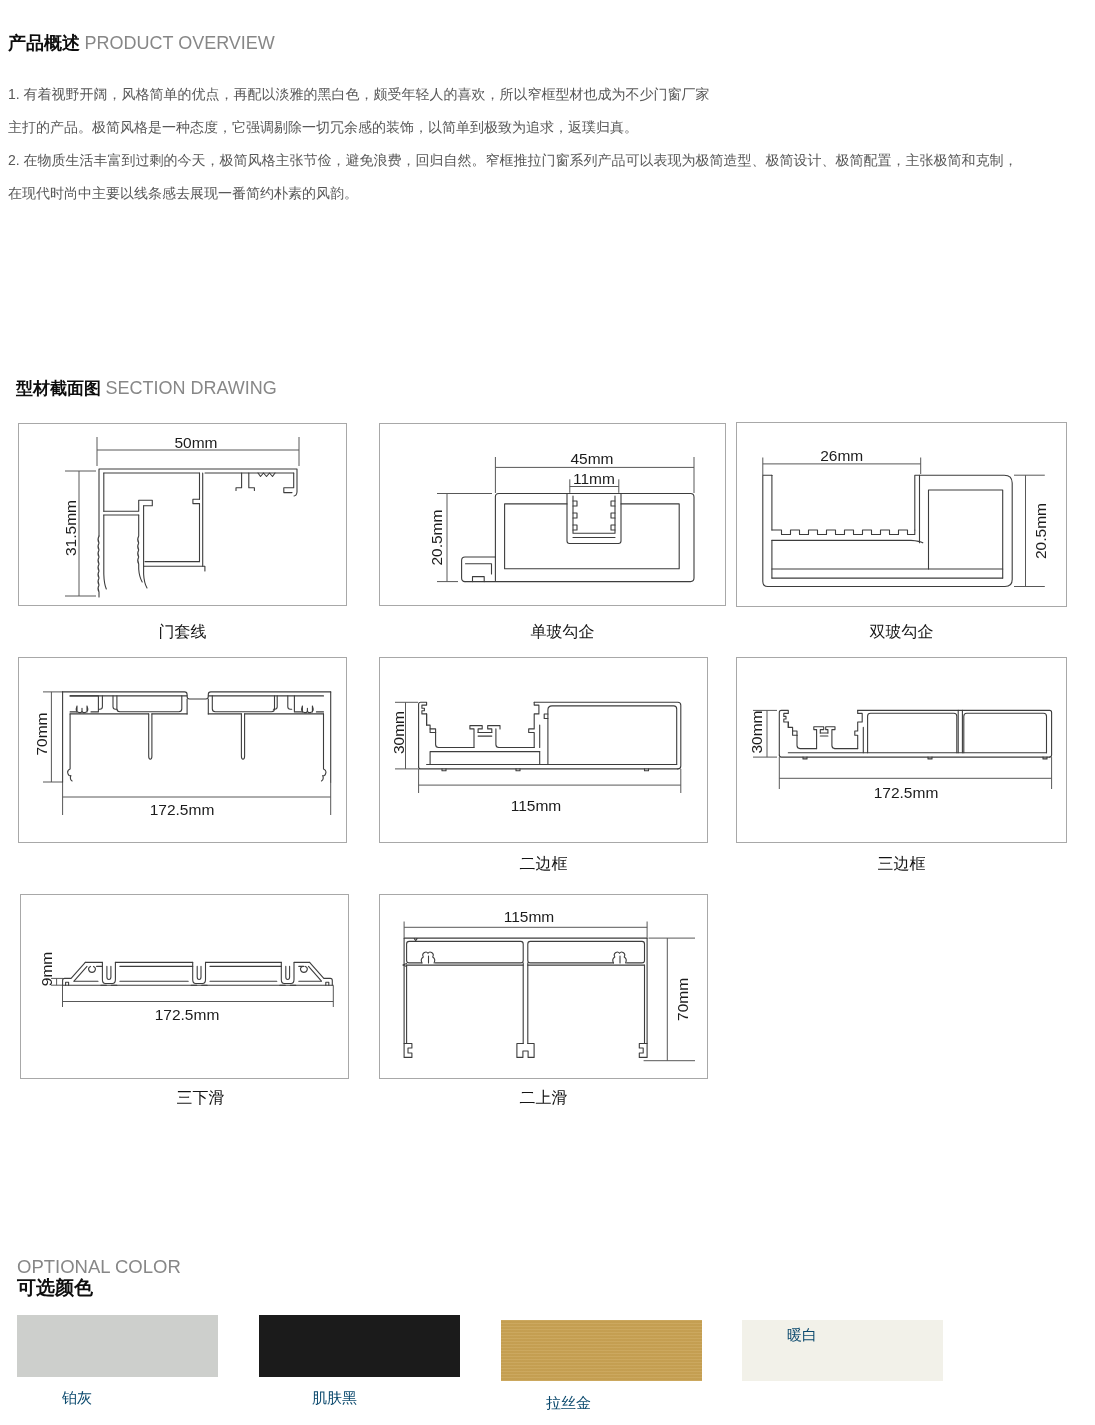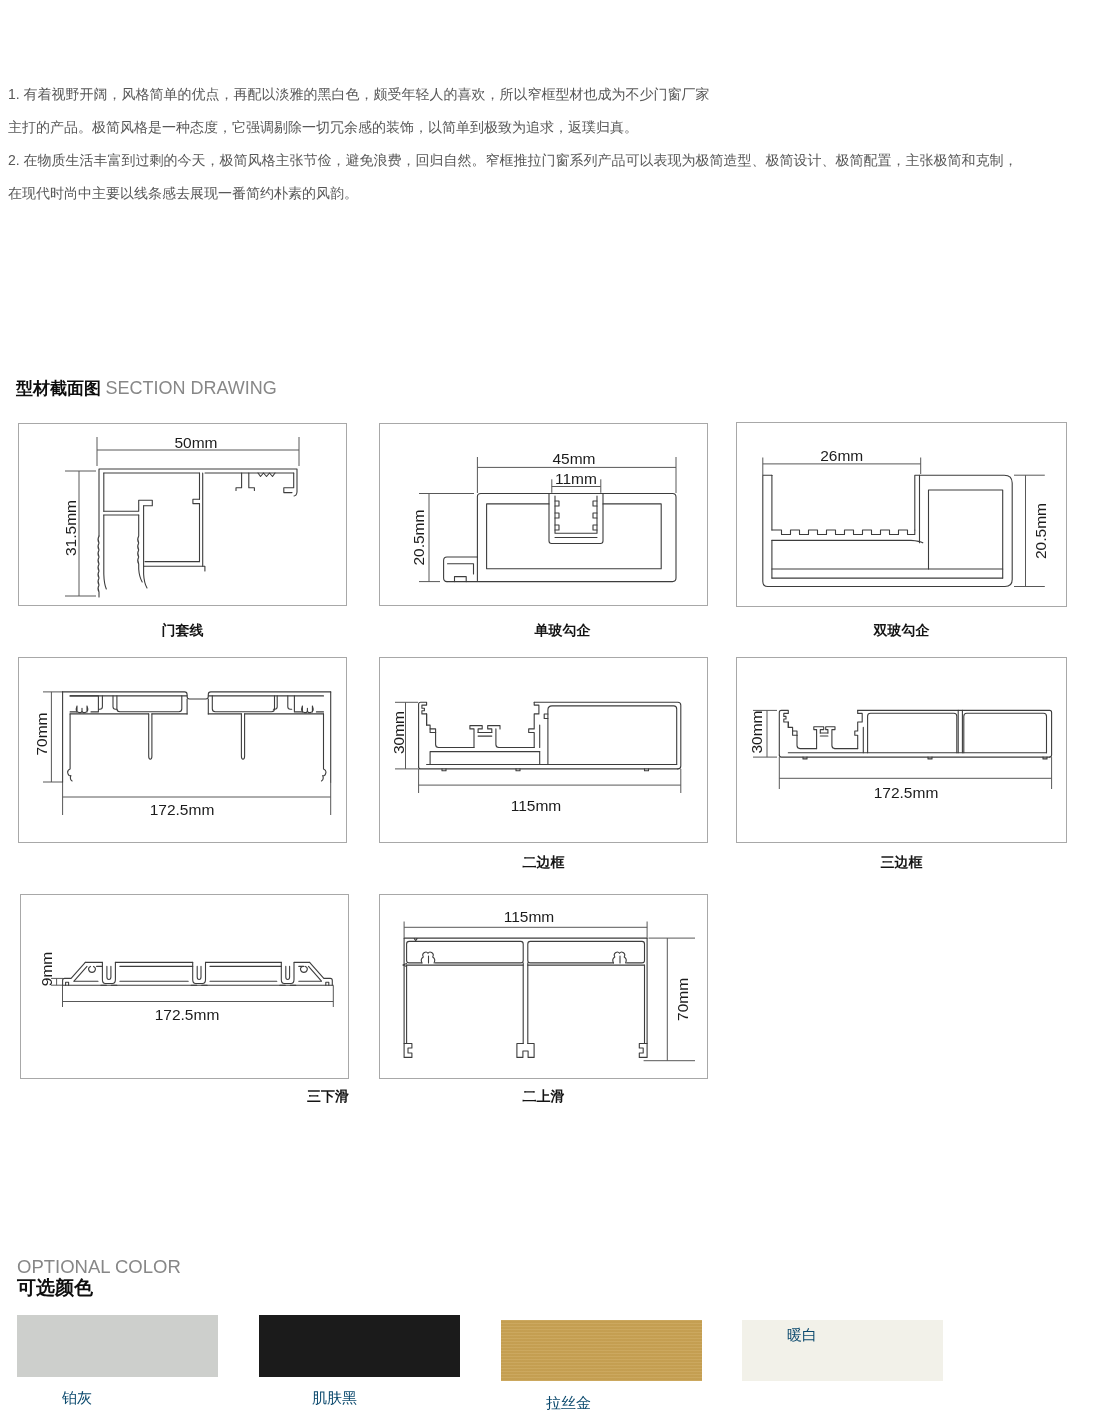--- a/index.html
+++ b/index.html
@@ -3,29 +3,32 @@
 <meta charset="utf-8">
 <style>
   html,body{margin:0;padding:0;background:#ffffff;}
   #page{position:relative;width:1095px;height:1425px;background:#fff;overflow:hidden;
         font-family:"Liberation Sans",sans-serif;}
   .abs{position:absolute;}
   .h-cn{font-weight:bold;color:#0d0d0d;font-size:18px;}
   .h-en{color:#878787;font-size:18px;}
   .body-text{color:#575757;font-size:14px;}
   .dbox{position:absolute;border:1px solid #a8a8a8;background:#fff;}
-  .dlabel{position:absolute;font-size:14px;font-weight:bold;color:#141414;text-align:center;}
+  .dlabel{position:absolute;font-size:16px;font-weight:normal;color:#141414;text-align:center;}
   .swlabel{position:absolute;font-size:15px;color:#0c4a6e;margin-left:44px;}
   svg{display:block;}
   svg text{font-family:"Liberation Sans",sans-serif;fill:#1c1c1c;}
 </style>
 </head>
 <body>
 <div id="page">
 
+  <div class="abs" style="left:8px;top:31px;">
+    <span class="h-cn">产品概述</span> <span class="h-en">PRODUCT OVERVIEW</span>
+  </div>
 
   <div class="abs body-text" style="left:8px;top:78px;width:1080px;line-height:33px;">
     1. 有着视野开阔，风格简单的优点，再配以淡雅的黑白色，颇受年轻人的喜欢，所以窄框型材也成为不少门窗厂家<br>
     主打的产品。极简风格是一种态度，它强调剔除一切冗余感的装饰，以简单到极致为追求，返璞归真。
   </div>
 
   <div class="abs body-text" style="left:8px;top:144px;width:1085px;line-height:33px;">
     2. 在物质生活丰富到过剩的今天，极简风格主张节俭，避免浪费，回归自然。窄框推拉门窗系列产品可以表现为极简造型、极简设计、极简配置，主张极简和克制，<br>
     在现代时尚中主要以线条感去展现一番简约朴素的风韵。
   </div>
@@ -72,21 +75,21 @@
 
         <path d="M239,49 l2.5,3.5 l3,-3.5 l3,3.5 l3,-3.5 l3,3.5 l2.5,-3.5"></path>
 
         <path d="M274.7,49 V63.8 H264.8 V68.6 H273"></path>
       </g>
     </svg>
   </div>
 
   <div class="dlabel" style="left:18px;top:622px;width:329px;">门套线</div>
 
-  <div class="dbox" style="left:379px;top:423px;width:327px;height:181px;">
+  <div class="dbox" style="left:379px;top:423px;width:327px;height:181px;padding-left:18px;">
 
     <svg width="327" height="181" viewBox="0 0 327 181">
       <g stroke="#585858" stroke-width="1" fill="none">
 
         <path d="M97.4,33 V69 M296,33 V69 M97.4,43.4 H296"></path>
 
         <path d="M171.8,55.3 V68.8 M220.8,55.3 V68.8 M171.8,62.5 H220.8"></path>
 
         <path d="M39,69.5 H94 M39,157.6 H60 M49,69.5 V157.6"></path>
       </g>
@@ -357,21 +360,21 @@
 
         <path d="M287.5,71.4 L300.5,86.2"></path>
 
         <path d="M288.6,67.4 L302.8,83.4 H309.3 Q311.3,83.4 311.3,85.4 V90.2"></path>
 
         <path d="M304.8,90.2 V87.2 H307.8 V90.2"></path>
       </g>
     </svg>
   </div>
 
-  <div class="dlabel" style="left:20px;top:1088px;width:329px;text-align:right;">三下滑</div>
+  <div class="dlabel" style="left:36px;top:1088px;width:329px;">三下滑</div>
 
   <div class="dbox" style="left:379px;top:894px;width:327px;height:183px;">
 
     <svg width="327" height="183" viewBox="0 0 327 183">
       <g stroke="#585858" stroke-width="1" fill="none">
 
         <path d="M24.1,26.5 V42.5 M267.1,26.5 V42.5 M24.1,32.3 H267.1"></path>
 
         <path d="M268.5,43.1 H315 M263.6,165.7 H315 M287.3,43.1 V165.7"></path>
       </g>

